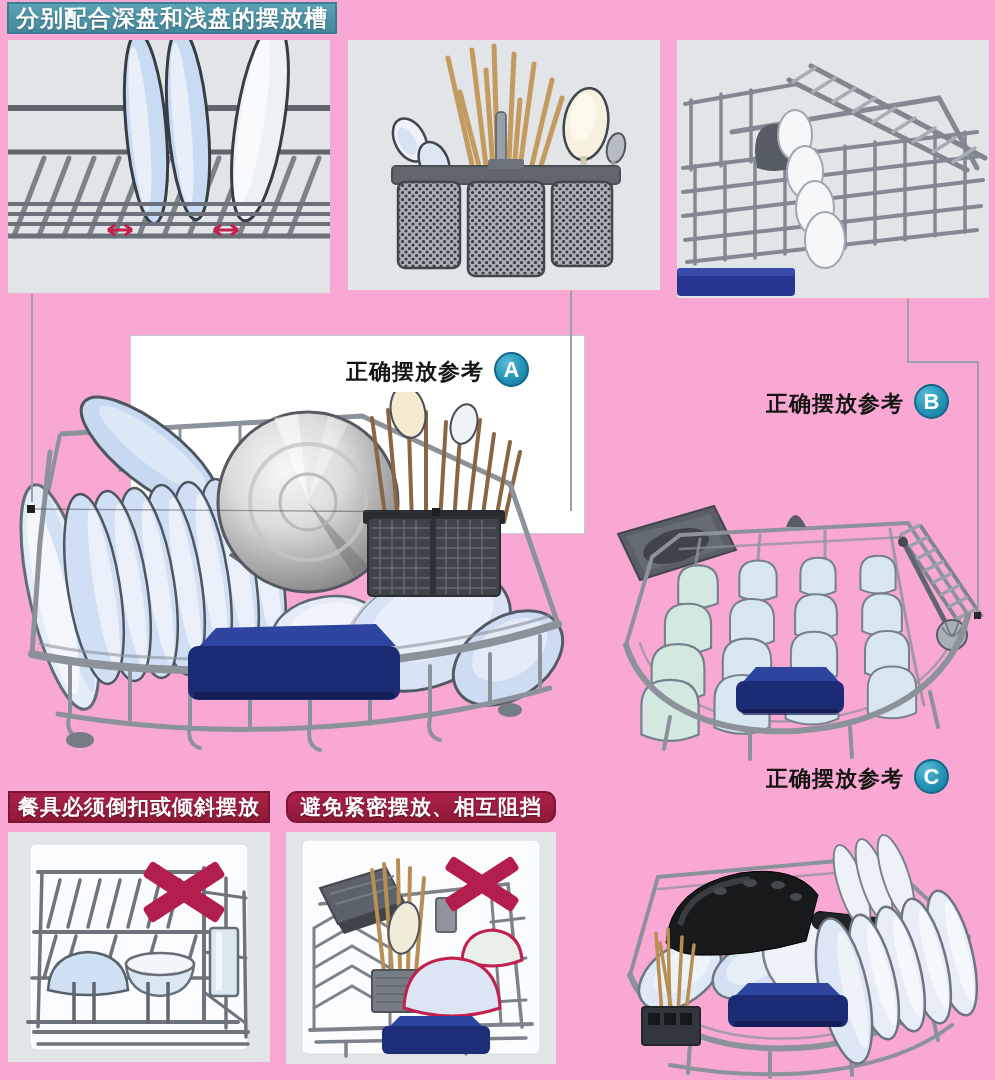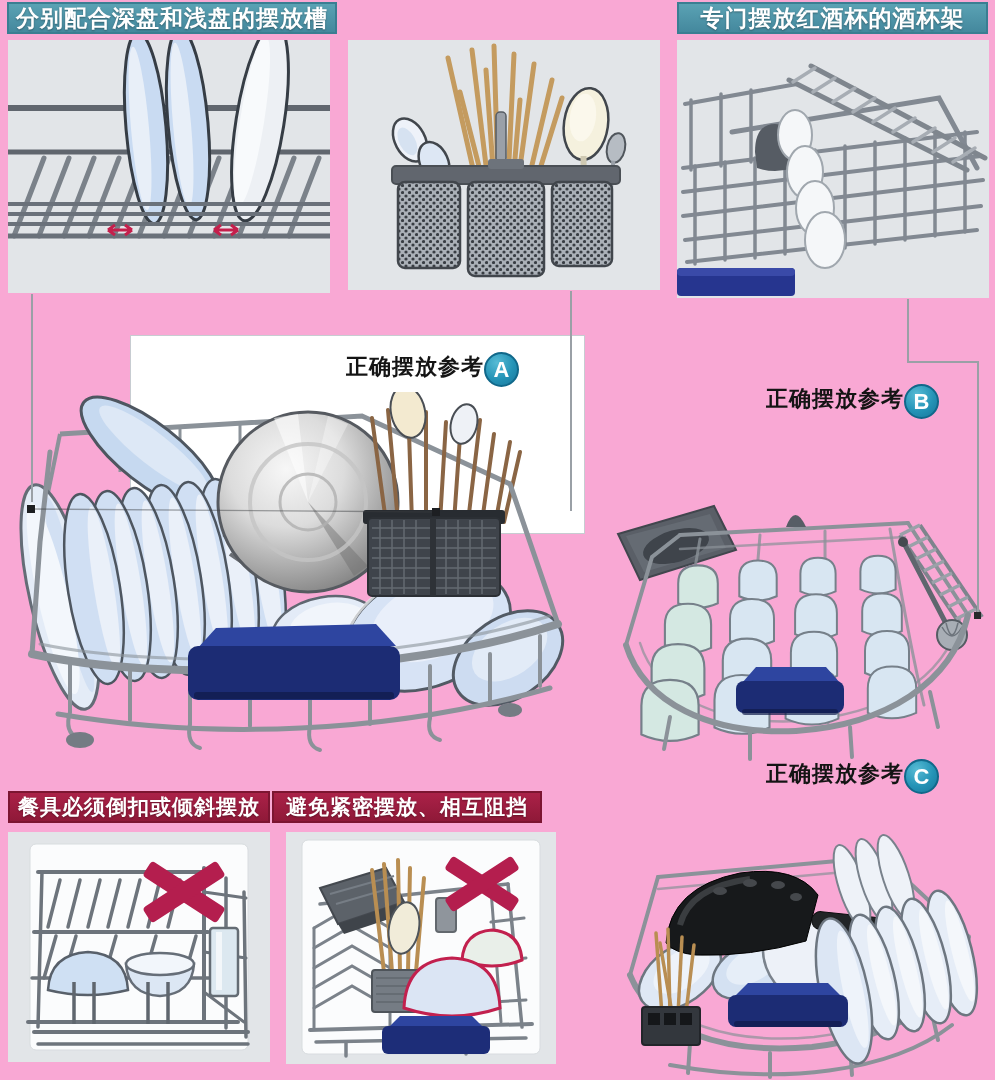--- a/index.html
+++ b/index.html
@@ -4,39 +4,38 @@
 <style>
   html,body{margin:0;padding:0;background:#fff;}
   #page{position:relative;width:995px;height:1080px;background:#f9a8d4;overflow:hidden;
         font-family:"Liberation Sans","DejaVu Sans",sans-serif;}
   .panel-header{position:absolute;height:32px;display:flex;align-items:center;justify-content:center;
         color:#ffffff;font-weight:bold;font-size:23px;letter-spacing:1px;
         text-shadow:0 1px 2px rgba(0,0,0,.35);box-sizing:border-box;}
   .teal{background:linear-gradient(#5aa2b4,#44889d);border:2px solid #3a7e92;}
   .crimson{background:linear-gradient(#ab2148,#8f1938);border:2px solid #7c1531;font-size:21px;}
   .panel-img{position:absolute;background:#e2e5e8;}
-  .ref-label{position:absolute;display:flex;align-items:flex-start;z-index:7;}
+  .ref-label{position:absolute;display:flex;align-items:flex-end;gap:10px;z-index:7;}
   .ref-text{font-size:22px;font-weight:bold;color:#141414;letter-spacing:1px;}
   .badge{width:35px;height:35px;border-radius:50%;box-sizing:border-box;
         background:radial-gradient(circle at 35% 28%,#57bbd5 0%,#2493b6 55%,#19769b 100%);
         border:2px solid #11688a;color:#fff;font-weight:bold;font-size:22px;
         display:flex;align-items:center;justify-content:center;}
   .callout-box{position:absolute;left:130px;top:335px;width:453px;height:197px;
         background:#ffffff;border:1px solid #c7ccd1;z-index:1;}
   svg{display:block;}
   .illu{position:absolute;z-index:3;}
   #leaders{position:absolute;left:0;top:0;z-index:5;pointer-events:none;}
 </style>
 </head>
 <body>
 
 <div id="page">
 
   <div class="panel-header teal" style="left:7px;top:2px;width:330px;">分别配合深盘和浅盘的摆放槽</div>
-  <div class="panel-header teal" style="left:677px;top:2px;width:311px;">专门摆放红酒杯的酒杯架</div>
 
   <div class="panel-img" style="left:8px;top:40px;width:322px;height:253px;">
     <svg width="322" height="253" viewBox="0 0 322 253">
       <g stroke="#60666e">
         <line x1="0" y1="68" x2="322" y2="68" stroke-width="6"></line>
         <line x1="0" y1="112" x2="322" y2="112" stroke-width="5"></line>
       </g>
       <g stroke="#7b828a" stroke-width="5" stroke-linecap="round">
         <line x1="6" y1="196" x2="36" y2="118"></line>
           <line x1="31" y1="196" x2="61" y2="118"></line>
@@ -411,21 +410,21 @@
       <line x1="330" y1="205" x2="338" y2="240" stroke-width="4"></line>
     </g>
     <g>
       <path d="M142,196 L156,180 L226,180 L240,196 Z" fill="#2e45a0"></path>
       <rect x="136" y="194" width="108" height="32" rx="8" fill="#1c2c74"></rect>
       <rect x="142" y="222" width="96" height="6" rx="3" fill="#10194a" opacity=".7"></rect>
     </g>
   </svg>
 
   <div class="panel-header crimson" style="left:8px;top:791px;width:262px;">餐具必须倒扣或倾斜摆放</div>
-  <div class="panel-header crimson" style="left:272px;top:791px;width:270px;">避免紧密摆放、相互阻挡</div>
+  <div class="panel-header crimson" style="left:286px;top:791px;width:270px;border-radius:11px;">避免紧密摆放、相互阻挡</div>
 
   <div class="panel-img" style="left:8px;top:832px;width:262px;height:230px;">
     <svg width="262" height="230" viewBox="0 0 262 230">
       <rect x="22" y="12" width="218" height="206" rx="6" fill="#fbfcfd" stroke="#d8dcdf"></rect>
       <g stroke="#6d747c" fill="none" stroke-linecap="round">
         <line x1="30" y1="40" x2="196" y2="40" stroke-width="4"></line>
         <line x1="34" y1="40" x2="30" y2="195" stroke-width="3.5"></line>
         <line x1="40" y1="95" x2="52" y2="48" stroke-width="3.5"></line>
           <line x1="60" y1="95" x2="72" y2="48" stroke-width="3.5"></line>
         <line x1="80" y1="95" x2="92" y2="48" stroke-width="3.5"></line>

